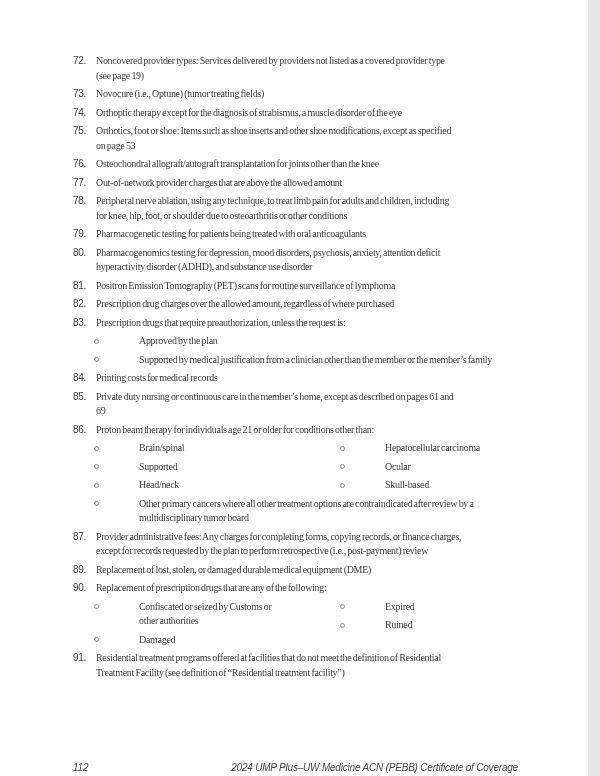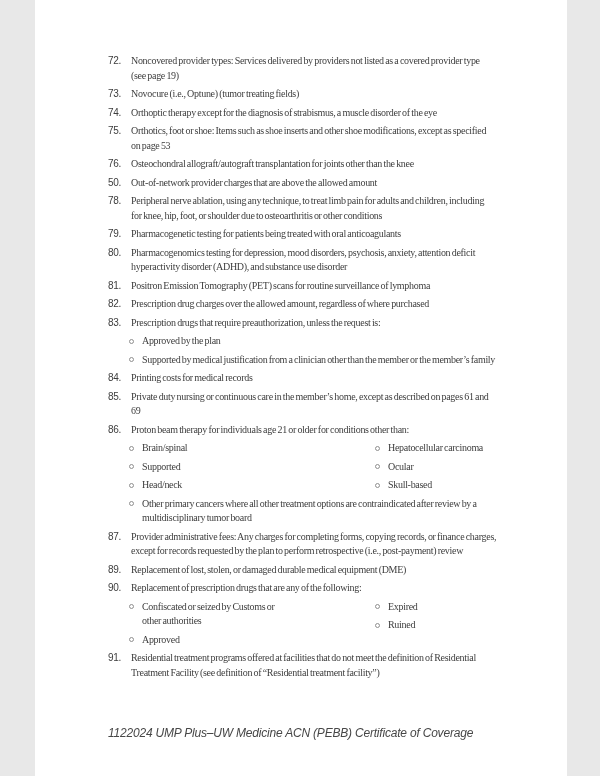--- a/index.html
+++ b/index.html
@@ -1,57 +1,57 @@
 <!DOCTYPE html>
 <html><head>
 <meta charset="utf-8">
 <style>
   html, body { margin: 0; padding: 0; background: #e8e8e8; }
   .page {
     position: relative;
-    width: 532px;
+    width: 588px;
     height: 776px;
     background: #ffffff;
     overflow: hidden;
     font-family: "Liberation Sans", sans-serif;
     color: #3d3d3d;
-    margin-left: 35px;
   }
   .content {
     position: absolute;
     left: 73px;
     top: 54px;
     width: 470px;
     font-size: 10px;
     line-height: 14.5px;
     letter-spacing: -0.3px;
     word-spacing: -0.8px;
   }
   .item { display: flex; margin-bottom: 4px; }
   .num { flex: 0 0 23px; }
   .body { flex: 1; min-width: 0; font-family: Liberation Serif, serif; }
   .text, .stext { white-space: pre-line; }
-  .sub { display: flex; margin-top: 4px; }
+  .sub { display: flex; margin-top: 4px; gap: 32px; }
   .blt {
     flex: none;
     width: 3px; height: 3px;
     border: 1px solid #8f8f8f;
     border-radius: 50%;
     margin: 4.5px 8px 0 -2px;
   }
   .cols { display: flex; }
   .col-l { flex: 0 0 246px; }
   .col-r { flex: 1; min-width: 0; }
   .footer {
     position: absolute;
     left: 73px;
     right: 70px;
-    top: 726px;
+    top: 762px;
     display: flex;
-    font-size: 12px;
+    justify-content: space-between;
+    font-size: 10px;
     font-style: italic;
     letter-spacing: -0.2px;
     color: #474747;
   }
 </style>
 </head>
 <body>
 
 <div class="page">
   <main class="content" id="list-root">
@@ -81,21 +81,21 @@
 on page 53</div>
         </div>
       </div>
       <div class="item">
         <span class="num">76.</span>
         <div class="body">
           <div class="text">Osteochondral allograft/autograft transplantation for joints other than the knee</div>
         </div>
       </div>
       <div class="item">
-        <span class="num">50.</span>
+        <span class="num">77.</span>
         <div class="body">
           <div class="text">Out-of-network provider charges that are above the allowed amount</div>
         </div>
       </div>
       <div class="item">
         <span class="num">78.</span>
         <div class="body">
           <div class="text">Peripheral nerve ablation, using any technique, to treat limb pain for adults and children, including
 for knee, hip, foot, or shoulder due to osteoarthritis or other conditions</div>
         </div>
@@ -212,21 +212,21 @@
           <div class="text">Replacement of prescription drugs that are any of the following:</div>
           <div class="cols">
             <div class="col-l">
               <div class="sub">
                 <span class="blt"></span>
                 <div class="stext">Confiscated or seized by Customs or
 other authorities</div>
               </div>
               <div class="sub">
                 <span class="blt"></span>
-                <div class="stext">Approved</div>
+                <div class="stext">Damaged</div>
               </div>
             </div>
             <div class="col-r">
               <div class="sub">
                 <span class="blt"></span>
                 <div class="stext">Expired</div>
               </div>
               <div class="sub">
                 <span class="blt"></span>
                 <div class="stext">Ruined</div>

